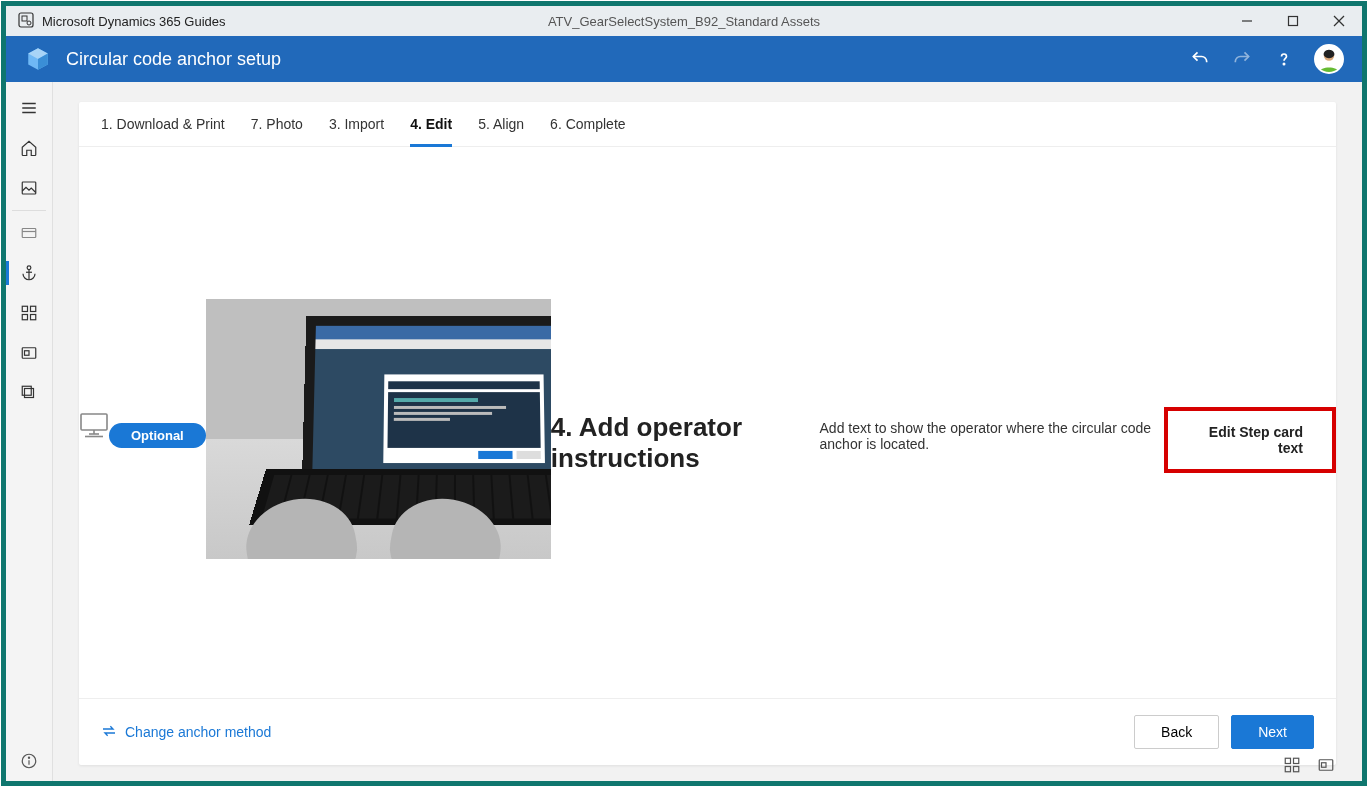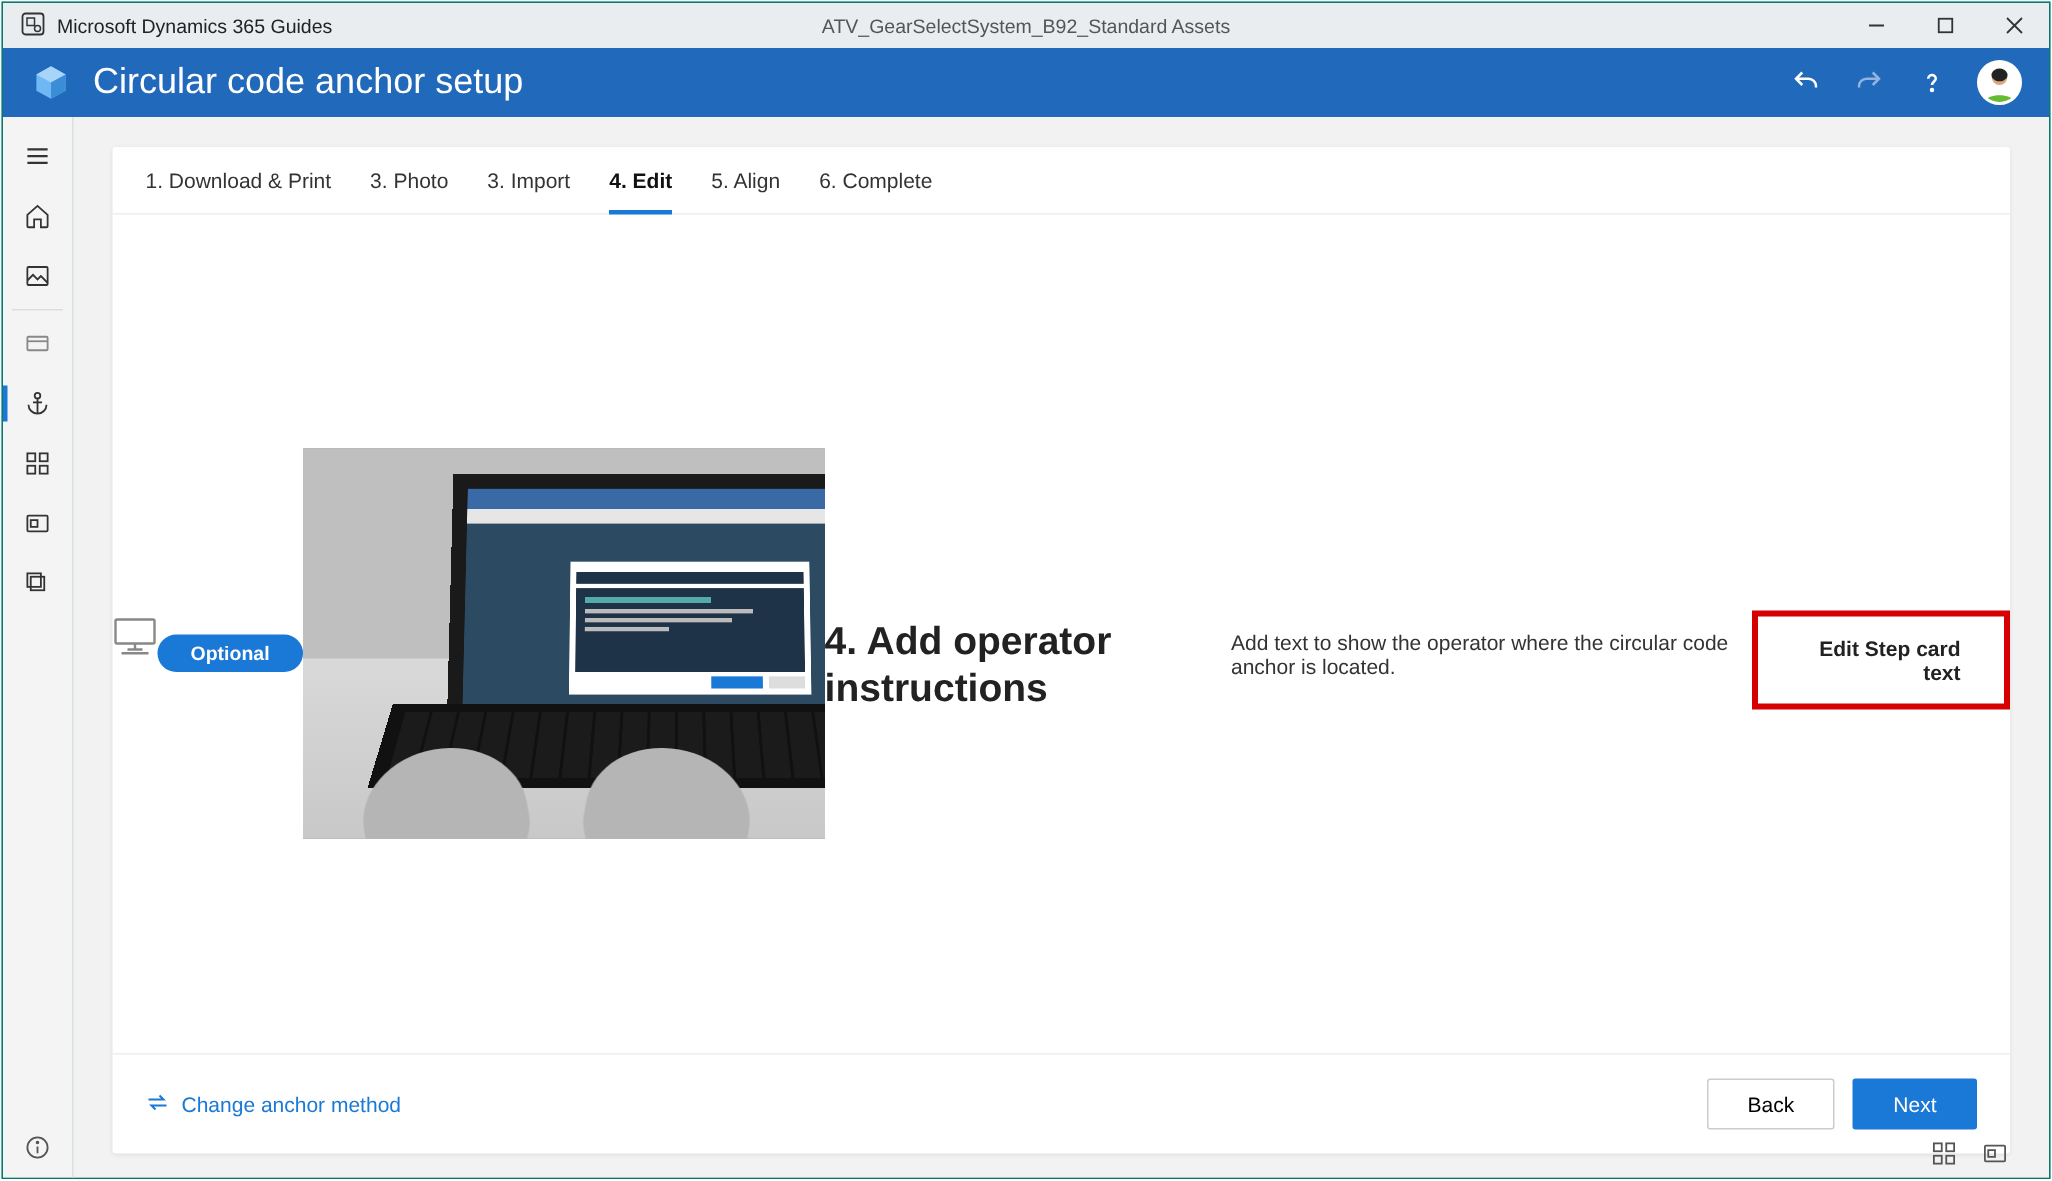--- a/index.html
+++ b/index.html
@@ -1,26 +1,26 @@
 <!DOCTYPE html>
 <html><head>
 <meta charset="utf-8">
 <style>
   * { box-sizing: border-box; margin: 0; padding: 0; }
   html, body { width: 1368px; height: 787px; font-family: "Segoe UI", Arial, sans-serif; overflow:hidden; }
-  .window { width: 1366px; height: 785px; border: 1px solid #0f766e; margin:1px; background:#5eead4; display:flex; flex-direction:column; }
+  .window { width: 1366px; height: 785px; border: 5px solid #0f766e; margin:1px; background:#f0abfc; display:flex; flex-direction:column; }
   .titlebar { height: 30px; background:#e9edf0; display:flex; align-items:center; position:relative; }
   .titlebar .app { display:flex; align-items:center; gap:8px; padding-left:12px; font-size:13px; color:#222; }
   .titlebar .doc { position:absolute; left:0; right:0; text-align:center; font-size:13px; color:#555; pointer-events:none;}
   .titlebar .controls { margin-left:auto; display:flex; }
   .titlebar .controls .ctl { width:46px; height:30px; display:flex; align-items:center; justify-content:center; color:#333;}
 
   .commandbar { height:46px; background:#2169ba; color:#fff; display:flex; align-items:center; padding:0 18px; }
   .commandbar .logo { width:28px; height:28px; margin-right:14px; display:flex; align-items:center; justify-content:center;}
-  .commandbar .title { font-size:24px; font-weight:400; }
+  .commandbar .title { font-size:18px; font-weight:400; }
   .commandbar .right { margin-left:auto; display:flex; align-items:center; gap:18px; }
   .commandbar .icon-btn { width:24px; height:24px; display:flex; align-items:center; justify-content:center; color:#fff; }
   .commandbar .icon-btn.dim { opacity:0.5; }
   .commandbar .avatar { width:30px; height:30px; border-radius:50%; border:2px solid #fff; background:#fff; display:flex; align-items:center; justify-content:center; overflow:hidden;}
 
   .body { flex:1; display:flex; min-height:0; }
   .sidebar { width:47px; background:#f4f4f4; border-right:1px solid #e0e0e0; display:flex; flex-direction:column; padding-top:6px; position:relative;}
   .sidebar .sb-item { height:40px; display:flex; align-items:center; justify-content:center; color:#444; position:relative;}
   .sidebar .sb-item.active::before { content:""; position:absolute; left:0; top:8px; bottom:8px; width:3px; background:#1a78d6; }
   .sidebar .spacer { flex:1; }
@@ -207,21 +207,21 @@
             <line x1="12" y1="11" x2="12" y2="17"></line>
             <circle cx="12" cy="7.5" r="0.8" fill="#555"></circle>
           </svg>
         </div>
     </div>
 
     <div class="content">
       <div class="card">
         <div class="tabs" id="tabs">
             <div class="tab">1. Download &amp; Print</div>
-            <div class="tab">3. Photo</div>
+            <div class="tab">7. Photo</div>
             <div class="tab">3. Import</div>
             <div class="tab active">4. Edit</div>
             <div class="tab">5. Align</div>
             <div class="tab">6. Complete</div>
           </div>
         <div class="card-body">
           <div class="monitor-ico">
             <svg width="30" height="26" viewBox="0 0 30 26" fill="none" stroke="#888" stroke-width="1.6">
                 <rect x="2" y="2" width="26" height="16" rx="1"></rect>
                 <line x1="10" y1="22" x2="20" y2="22"></line>

